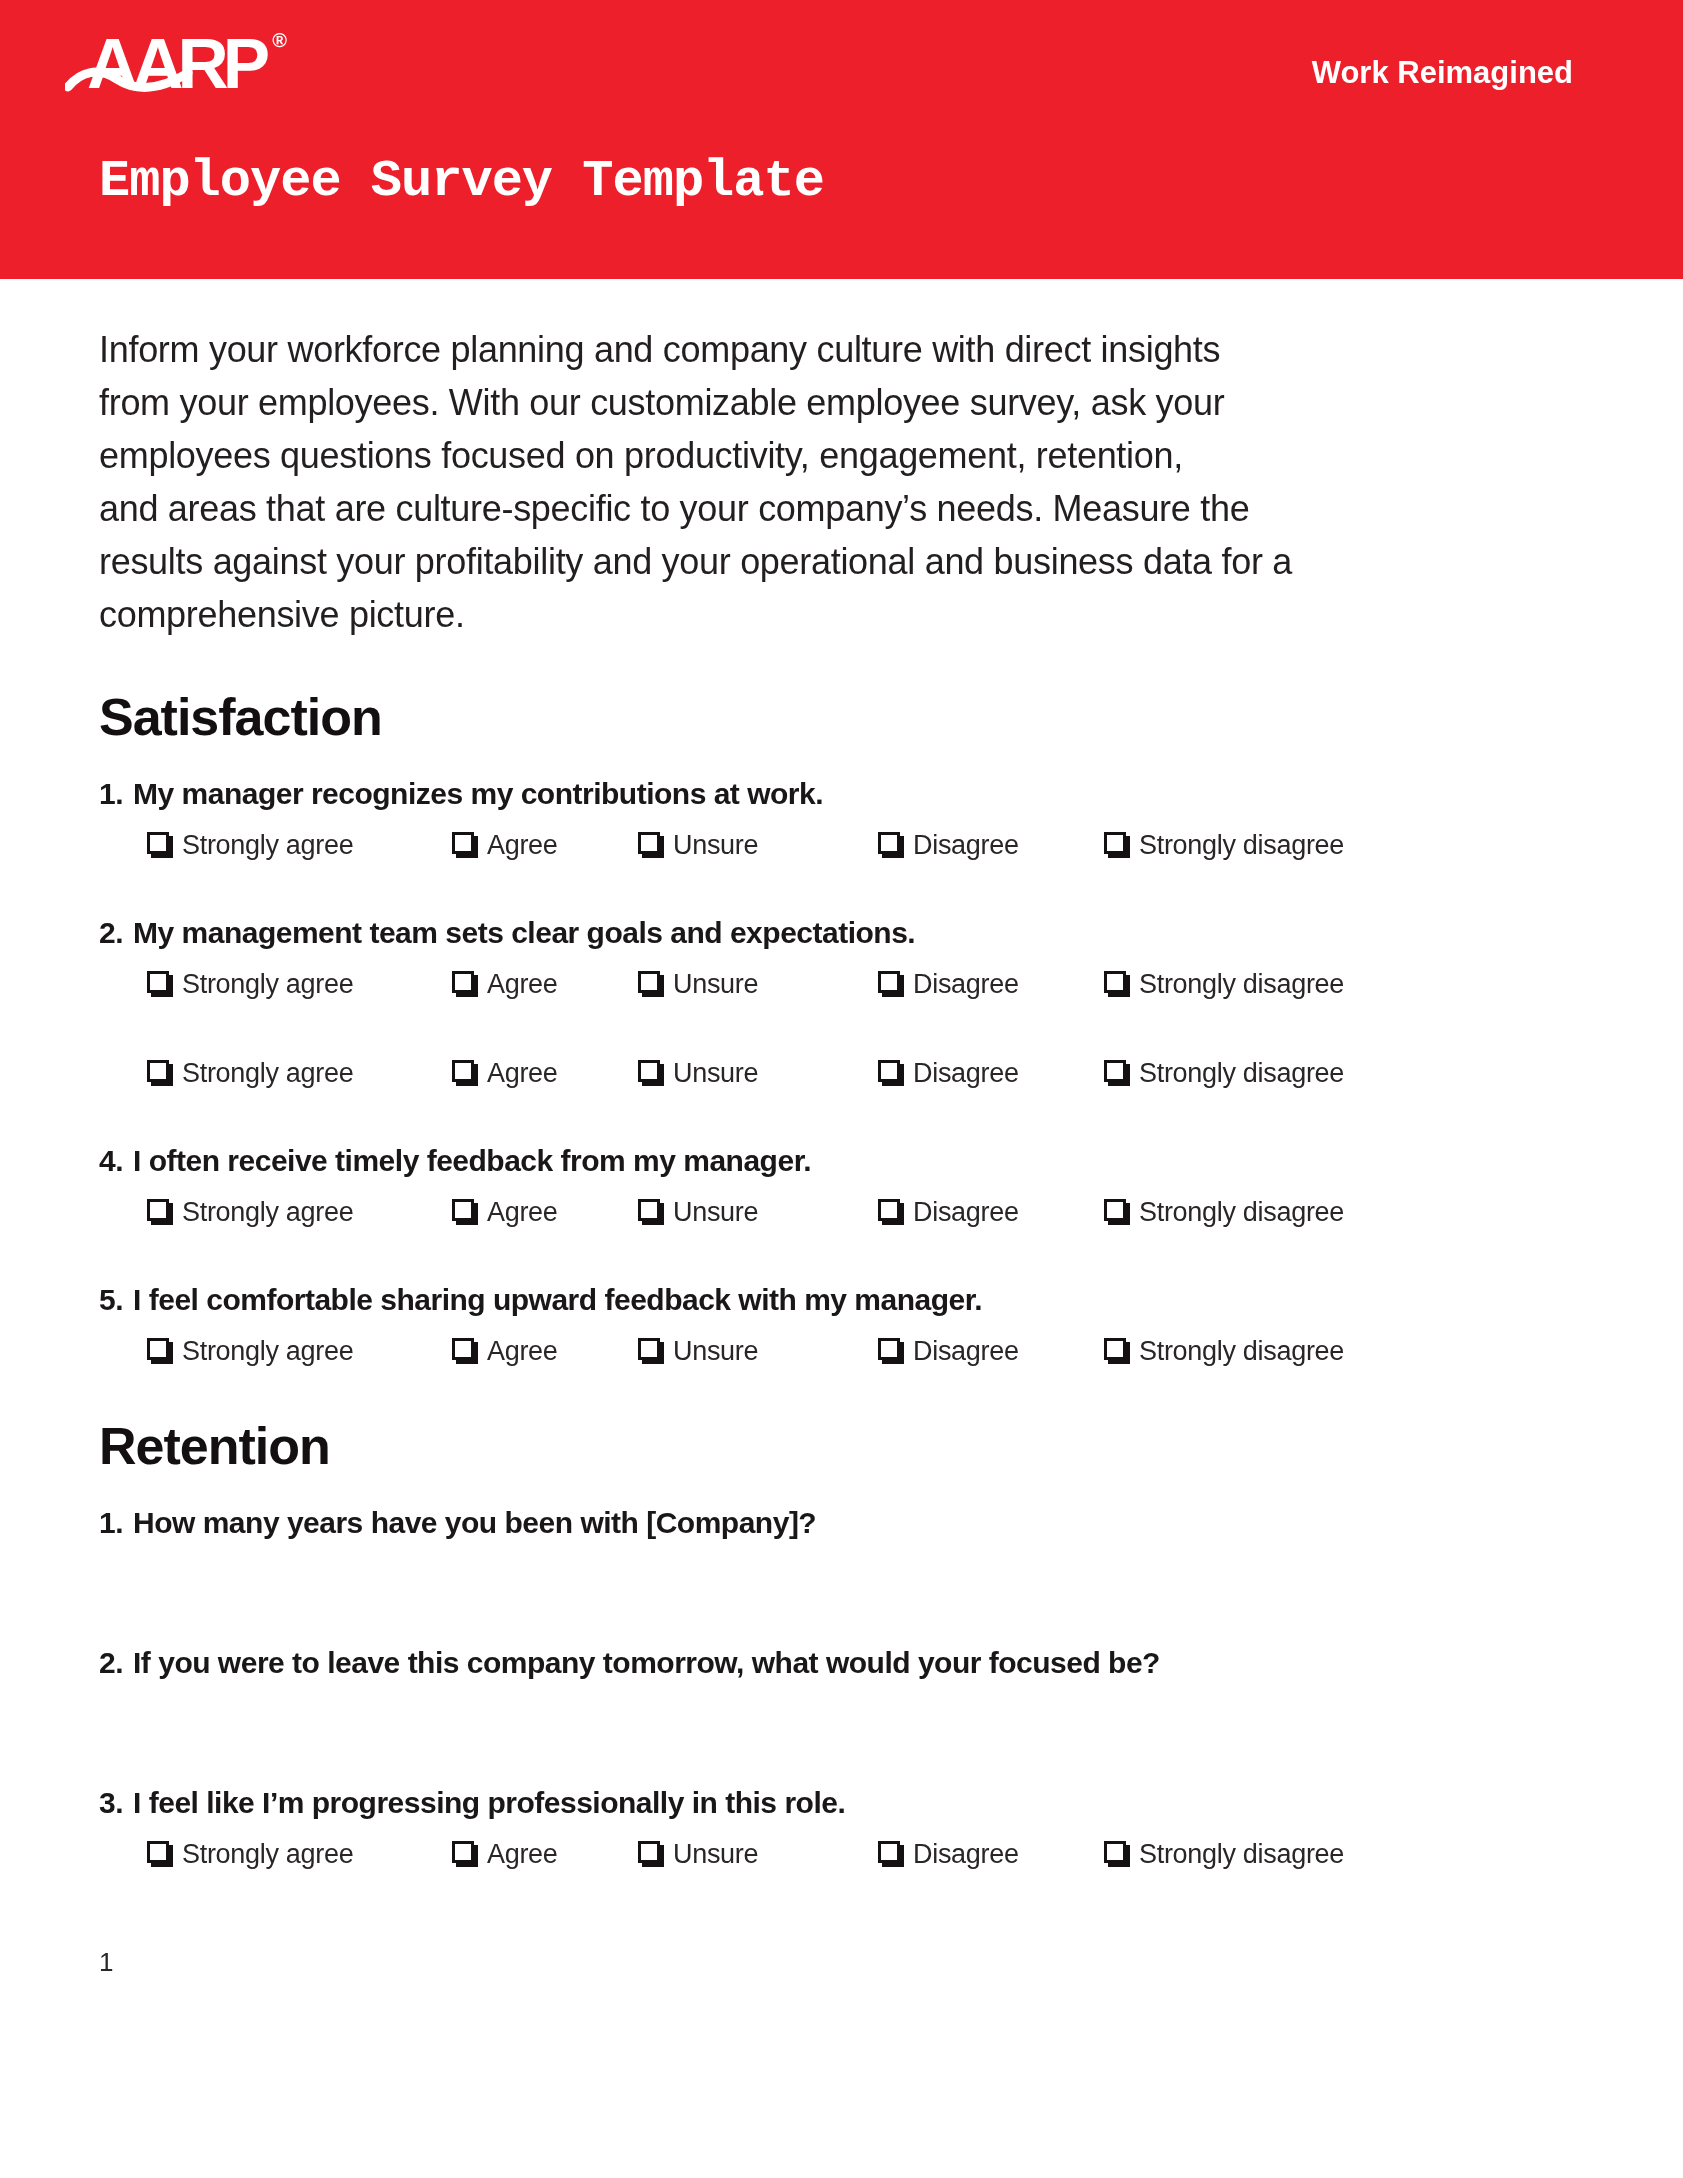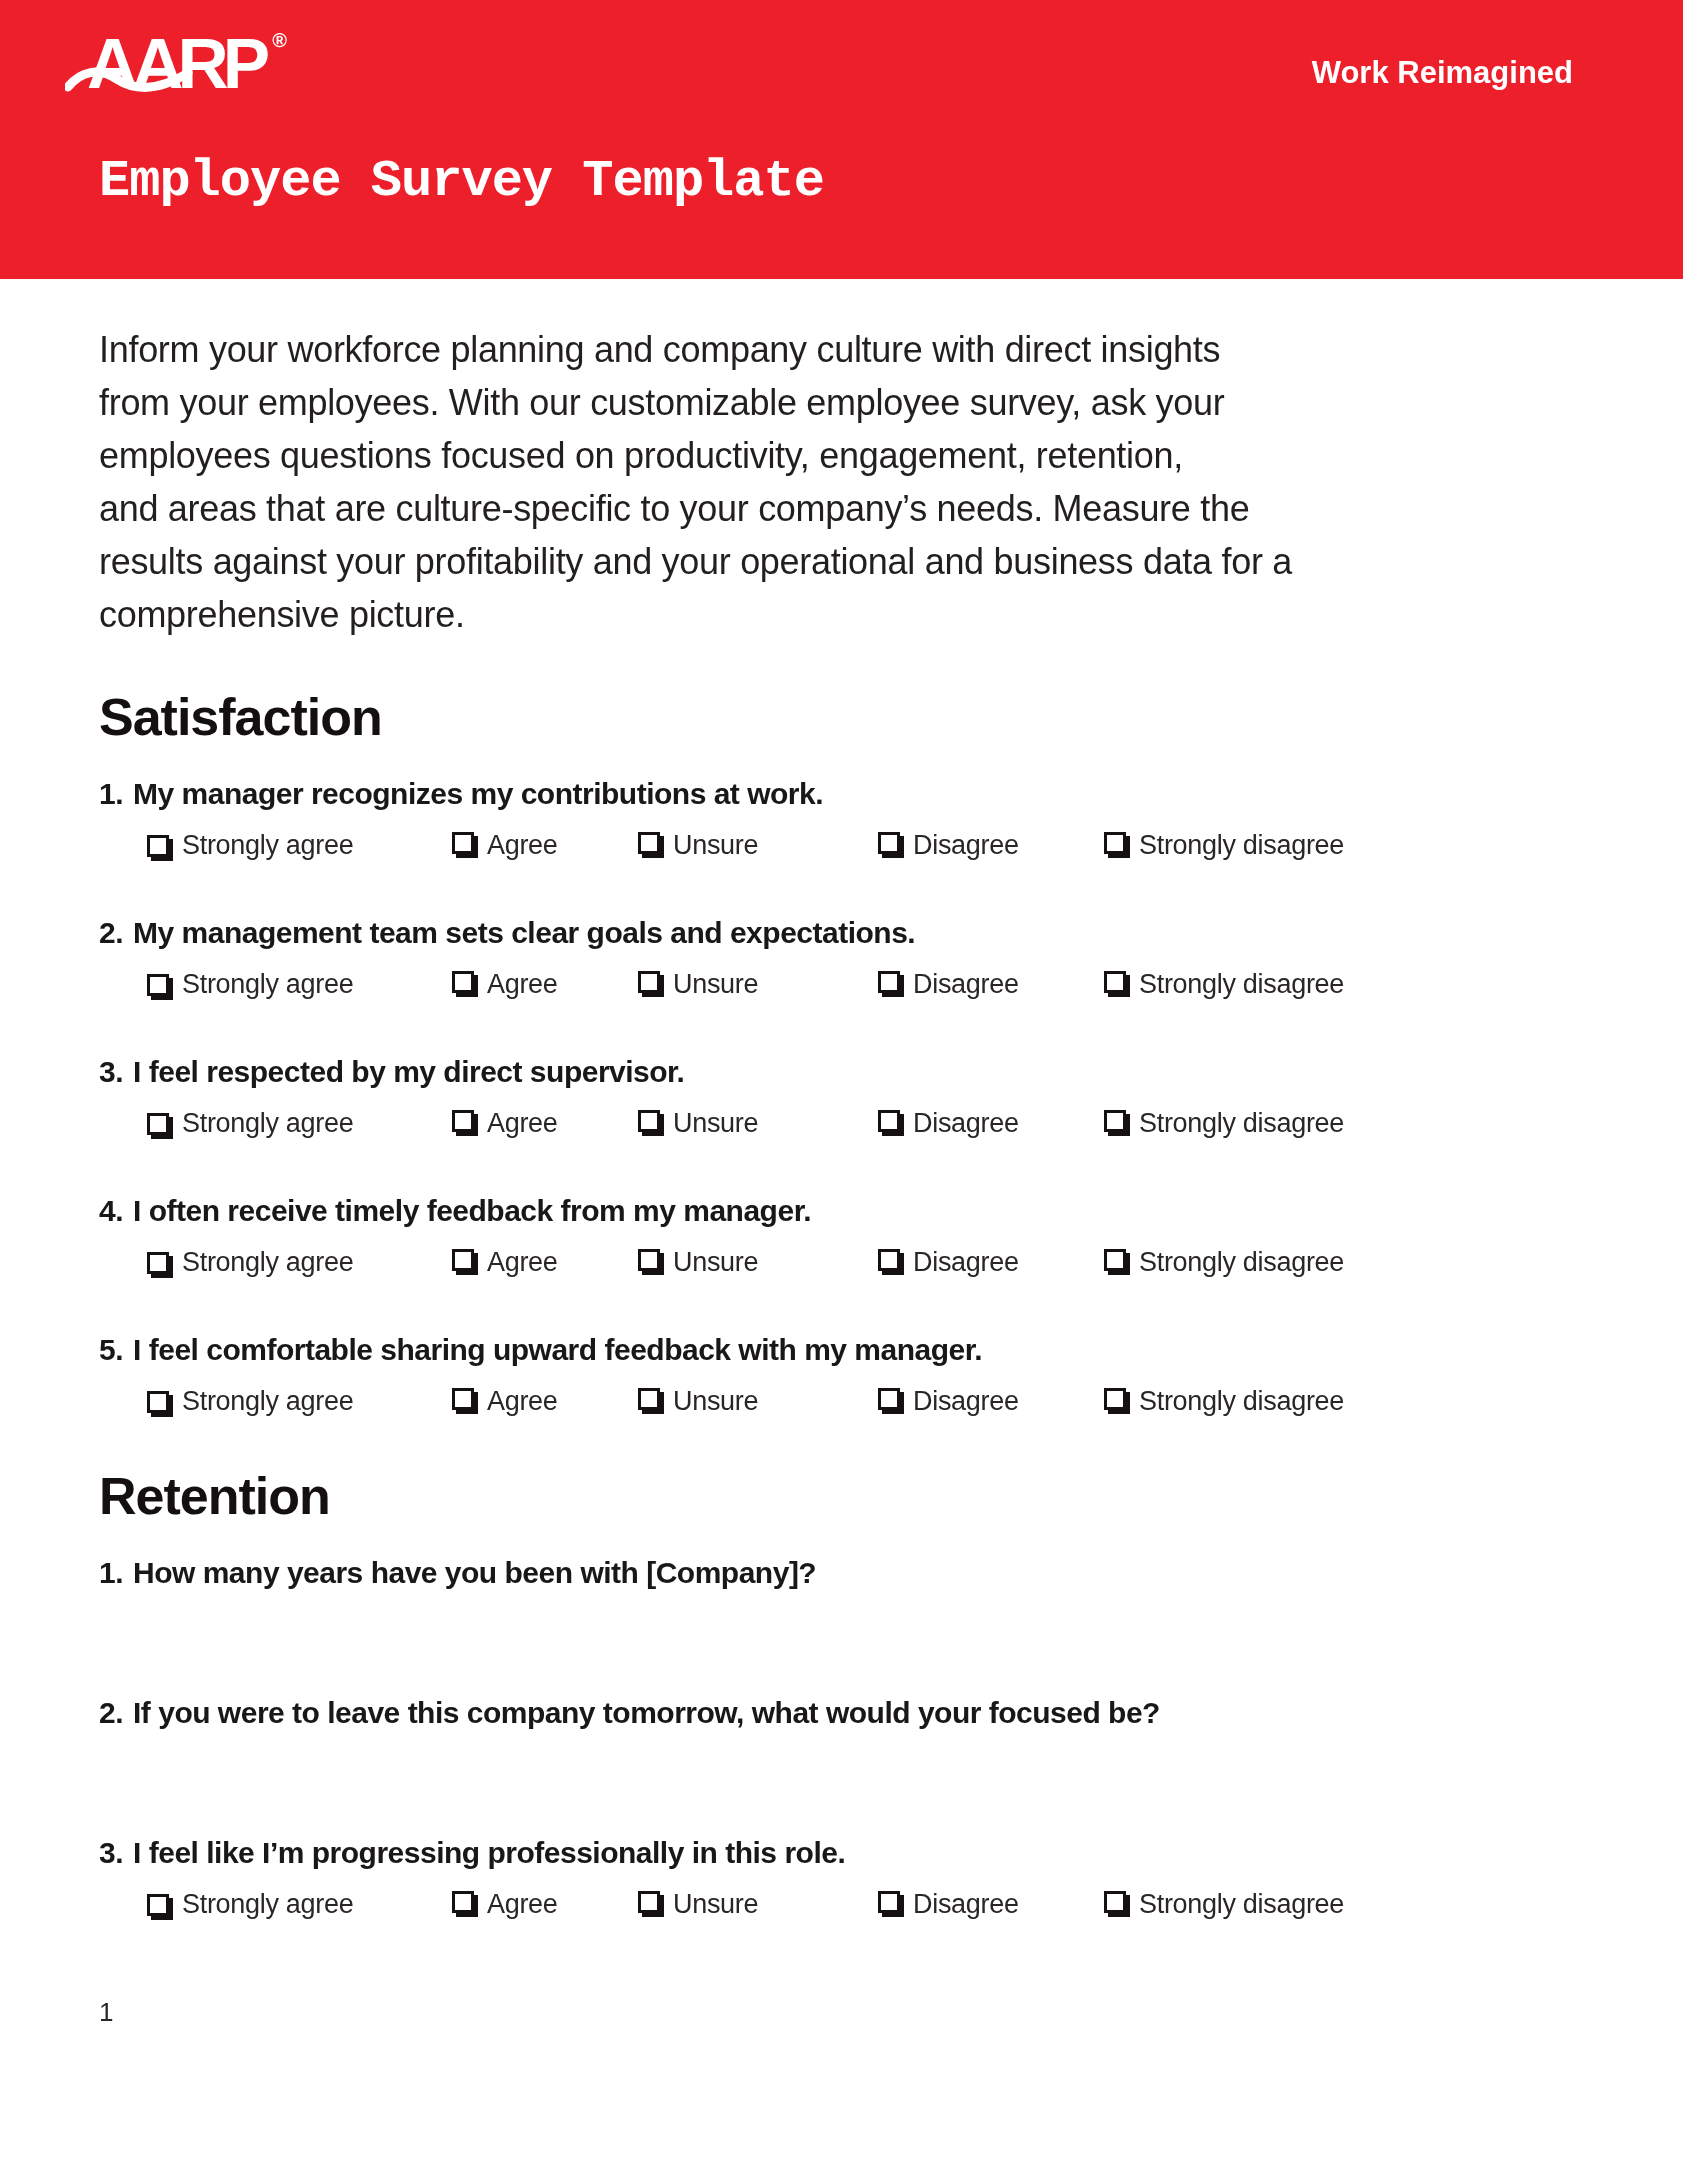--- a/index.html
+++ b/index.html
@@ -59,21 +59,21 @@
   .q-line {
     font-size:30px; font-weight:700; color:#1a1718;
     line-height:36px; letter-spacing:-0.5px;
   }
   .q-num { margin-right:10px; }
   .options {
     display:flex; align-items:center;
     margin-top:14px; margin-left:48px; height:38px;
   }
   .opt { display:flex; align-items:center; }
-  .opt:nth-child(1) { width:305px;align-items:flex-end; }
+  .opt:nth-child(1) { width:305px; }
   .opt:nth-child(2) { width:186px; }
   .opt:nth-child(3) { width:240px; }
   .opt:nth-child(4) { width:226px; }
   .checkbox {
     display:inline-block; flex:0 0 auto;
     width:22px; height:22px;
     background:#ffffff;
     border:3px solid #151113;
     box-shadow:4px 4px 0 0 #151113;
     margin-right:13px; margin-bottom:4px;
@@ -162,23 +162,20 @@
             <span class="opt-label">Disagree</span>
           </span>
         <span class="opt">
             <span class="checkbox"></span>
             <span class="opt-label">Strongly disagree</span>
           </span>
       </div>
     </div>
 
     <div class="question">
-      <div class="q-line">
-        <span class="q-num">3.</span><span>I feel respected by my direct supervisor.</span>
-      </div>
       <div class="options">
         <span class="opt">
             <span class="checkbox"></span>
             <span class="opt-label">Strongly agree</span>
           </span>
         <span class="opt">
             <span class="checkbox"></span>
             <span class="opt-label">Agree</span>
           </span>
         <span class="opt">

